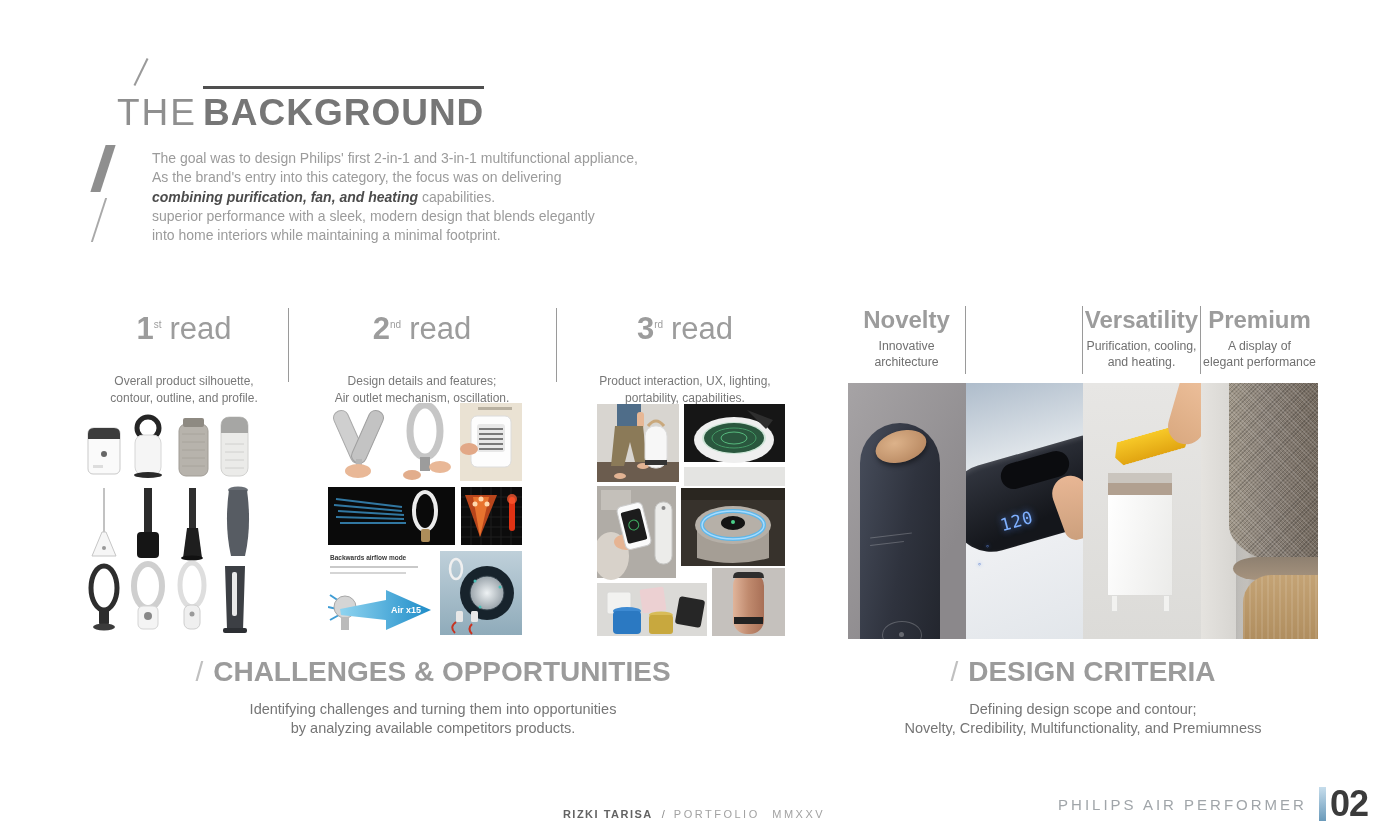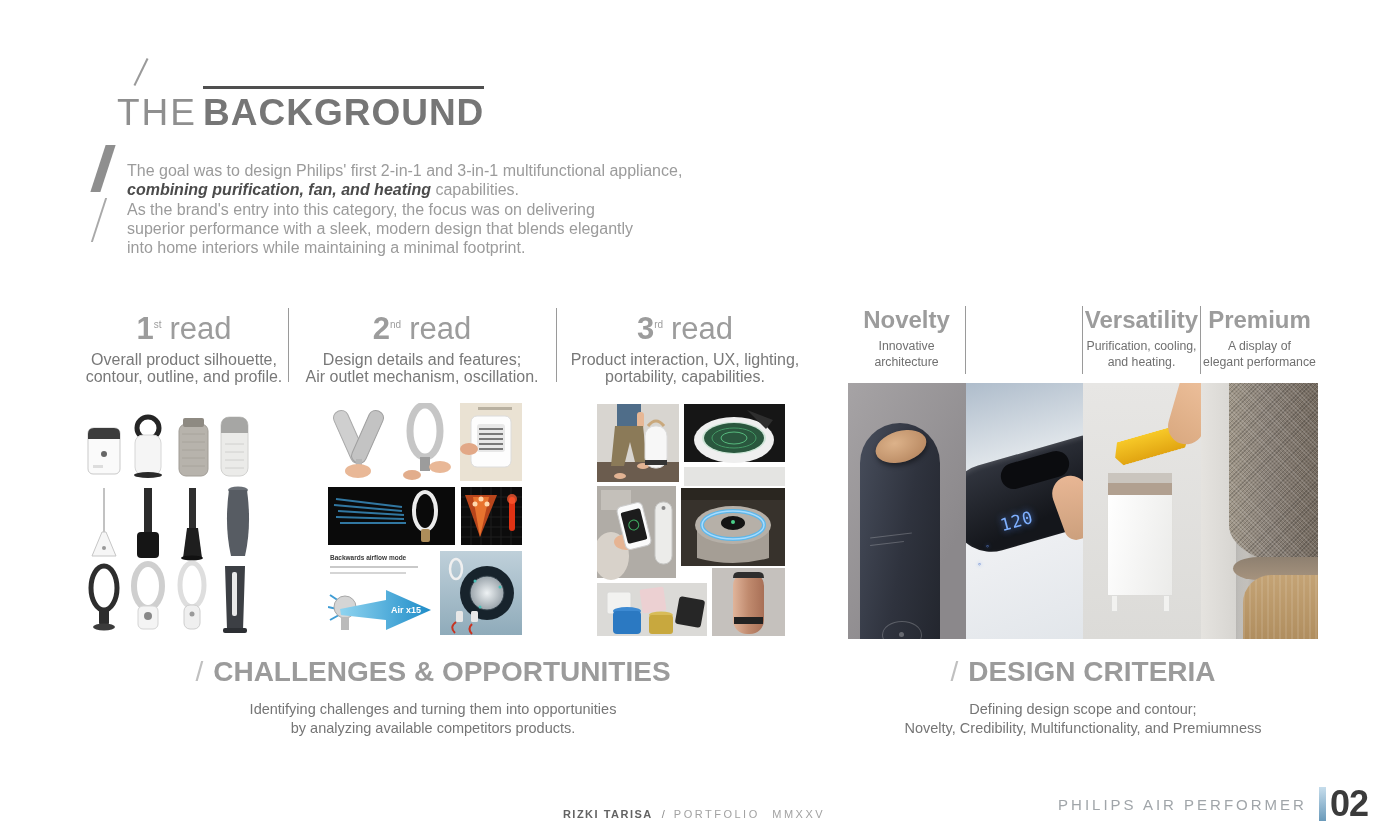--- a/index.html
+++ b/index.html
@@ -7,30 +7,30 @@
          font-family:"Liberation Sans",sans-serif;}
 
   
   .slash-thin-top{position:absolute;left:140px;top:57px;width:2px;height:30px;background:#9a9a9a;transform:rotate(26deg);}
   .title{position:absolute;left:117px;top:86px;white-space:nowrap;}
   .title .t-pre{font-size:37px;font-weight:400;color:#8f8f8f;letter-spacing:2px;}
   .title .t-main{font-size:37px;font-weight:700;color:#767676;letter-spacing:1px;
                  border-top:3px solid #4f4f4f;padding-top:3px;margin-left:6px;display:inline-block;}
   .slash-thick{position:absolute;left:98px;top:145px;width:10px;height:47px;background:#8f8f8f;transform:skewX(-18deg);}
   .slash-thin-bottom{position:absolute;left:98px;top:198px;width:1.5px;height:44px;background:#a9a9a9;transform:skewX(-18deg);}
-  .intro{position:absolute;left:127px;top:149px;font-size:16px;line-height:19.3px;color:#9b9b9b;margin-top:12px;}
+  .intro{position:absolute;left:152px;top:149px;font-size:14px;line-height:19.3px;color:#9b9b9b;}
   .intro .em{font-style:italic;font-weight:700;color:#4b4b4b;}
 
   
   .read-col{position:absolute;top:308px;text-align:center;}
   .read-title{font-size:31px;color:#9c9c9c;line-height:34px;}
   .read-title .rn{font-weight:700;}
   .read-title sup{font-size:10px;font-weight:400;}
   .read-title .rw{font-weight:400;margin-left:8px;}
-  .read-desc{margin-top:5px;font-size:16px;line-height:17px;color:#787878;}
+  .read-desc{margin-top:27px;font-size:12px;line-height:17px;color:#787878;}
   .v-divider{position:absolute;width:1px;background:#9a9a9a;}
   .dv1{left:288px;top:308px;height:74px;}
   .dv2{left:556px;top:308px;height:74px;}
 
   .collage{position:absolute;}
 
   
   .crit-col{position:absolute;top:306px;width:117px;text-align:center;}
   .crit-title{font-size:24px;font-weight:700;color:#9c9c9c;line-height:28px;}
   .crit-desc{margin-top:4px;font-size:12.3px;line-height:16px;color:#707070;white-space:nowrap;}
@@ -118,22 +118,22 @@
 <div id="stage">
 
   <div class="slash-thin-top"></div>
   <h1 class="title" style="margin:0;">
     <span class="t-pre">THE</span><span class="t-main">BACKGROUND</span>
   </h1>
   <div class="slash-thick"></div>
   <div class="slash-thin-bottom"></div>
   <div class="intro">
     <div>The goal was to design Philips' first 2-in-1 and 3-in-1 multifunctional appliance,</div>
+    <div>As the brand's entry into this category, the focus was on delivering</div>
     <div><span class="em">combining purification, fan, and heating</span><span> capabilities.</span></div>
-    <div>As the brand's entry into this category, the focus was on delivering</div>
     <div>superior performance with a sleek, modern design that blends elegantly</div>
     <div>into home interiors while maintaining a minimal footprint.</div>
   </div>
 
   <div class="read-col" style="left:80px;width:208px;">
     <div class="read-title"><span class="rn">1</span><sup>st</sup><span class="rw">read</span></div>
     <div class="read-desc"><span>Overall product silhouette,</span><br><span>contour, outline, and profile.</span></div>
   </div>
   <div class="v-divider dv1"></div>
   <div class="read-col" style="left:289px;width:266px;">

